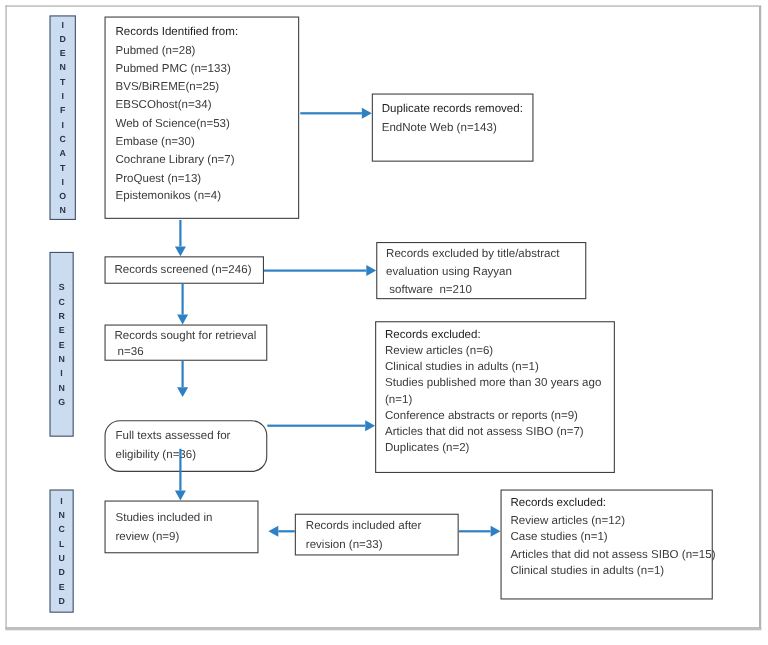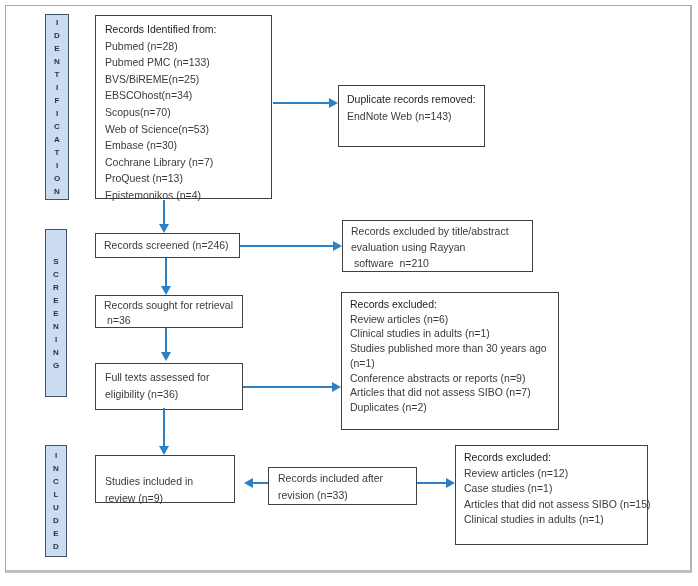--- a/index.html
+++ b/index.html
@@ -62,21 +62,20 @@
 D
 E
 D</div>
 
   <div class="fbox" style="left:95px;top:15px;width:177px;height:184px;padding:5px 4px 0 9px;">
     <div class="btitle">Records Identified from:</div>
     <div class="bline">Pubmed (n=28)</div>
     <div class="bline">Pubmed PMC (n=133)</div>
     <div class="bline">BVS/BiREME(n=25)</div>
     <div class="bline">EBSCOhost(n=34)</div>
-    <div class="bline">Scopus(n=70)</div>
     <div class="bline">Web of Science(n=53)</div>
     <div class="bline">Embase (n=30)</div>
     <div class="bline">Cochrane Library (n=7)</div>
     <div class="bline">ProQuest (n=13)</div>
     <div class="bline">Epistemonikos (n=4)</div>
   </div>
 
   <div class="fbox" style="left:338px;top:85px;width:147px;height:62px;padding:5px 0 0 8px;">
     <div class="btitle">Duplicate records removed:</div>
     <div class="bline">EndNote Web (n=143)</div>
@@ -101,26 +100,26 @@
     <div class="btitle">Records excluded:</div>
     <div class="bline">Review articles (n=6)</div>
     <div class="bline">Clinical studies in adults (n=1)</div>
     <div class="bline">Studies published more than 30 years ago</div>
     <div class="bline">(n=1)</div>
     <div class="bline">Conference abstracts or reports (n=9)</div>
     <div class="bline">Articles that did not assess SIBO (n=7)</div>
     <div class="bline">Duplicates (n=2)</div>
   </div>
 
-  <div class="fbox" style="left:95px;top:363px;width:148px;height:47px;padding:5px 0 0 9px;">
+  <div class="fbox" style="left:95px;top:382px;width:148px;height:47px;padding:5px 0 0 9px;border-radius:14px;">
     <div class="bline">Full texts assessed for</div>
     <div class="bline">eligibility (n=36)</div>
   </div>
 
-  <div class="fbox" style="left:95px;top:455px;width:140px;height:48px;padding:17px 0 0 9px;">
+  <div class="fbox" style="left:95px;top:455px;width:140px;height:48px;padding:7px 0 0 9px;">
     <div class="bline">Studies included in</div>
     <div class="bline">review (n=9)</div>
   </div>
 
   <div class="fbox" style="left:268px;top:467px;width:149px;height:38px;padding:2px 0 0 9px;">
     <div class="bline">Records included after</div>
     <div class="bline">revision (n=33)</div>
   </div>
 
   <div class="fbox lh155" style="left:455px;top:445px;width:193px;height:100px;padding:4px 4px 0 8px;">

